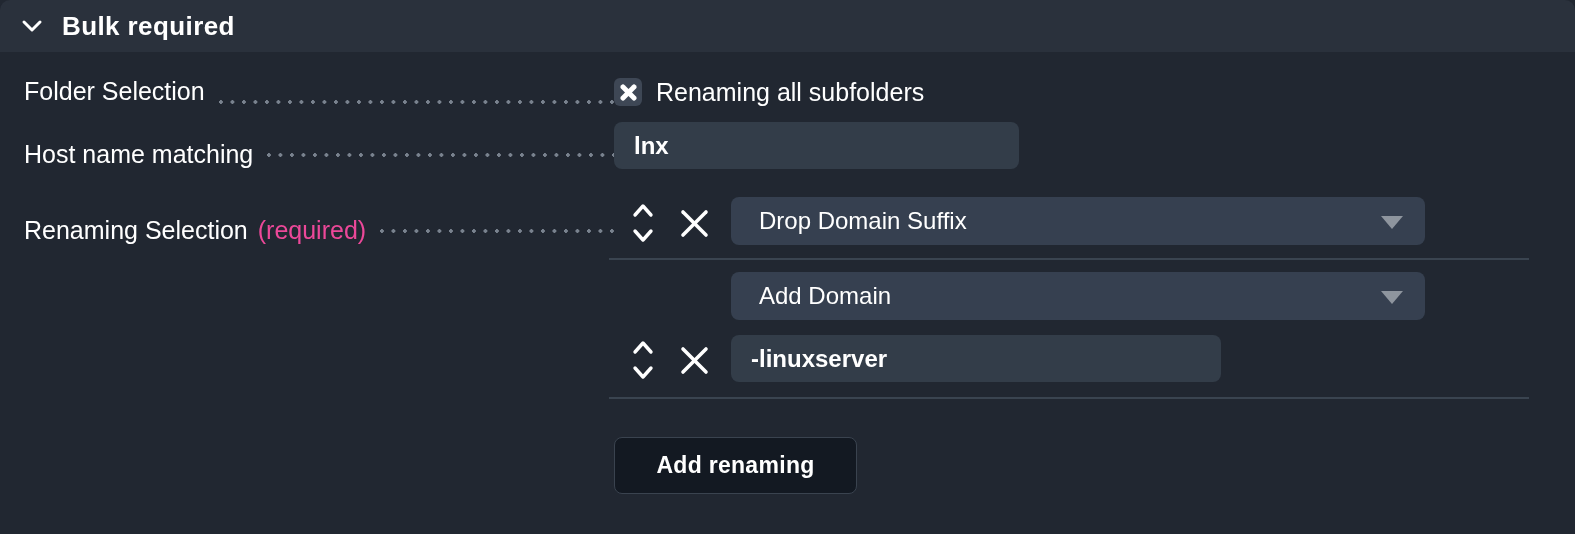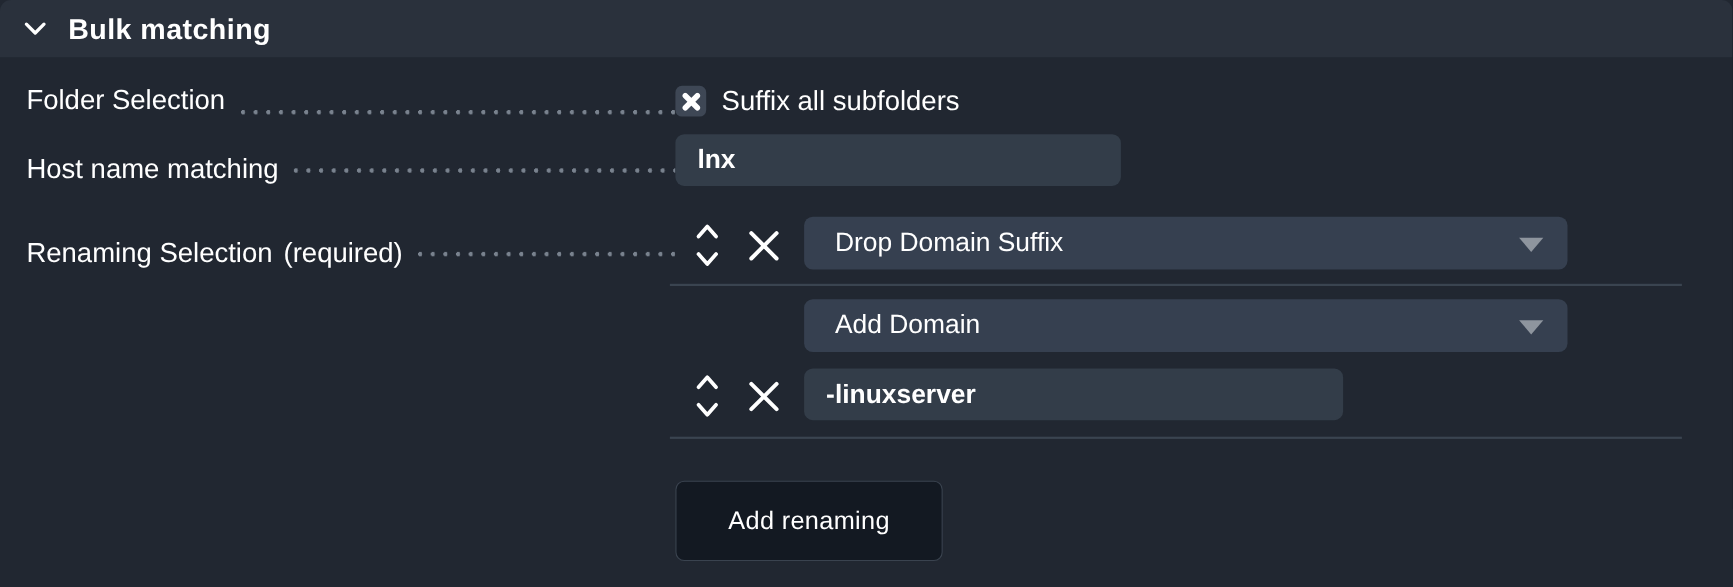--- a/index.html
+++ b/index.html
@@ -31,21 +31,21 @@
   .frow.r1 { margin-bottom: 16px; }
   .frow.r2 { margin-bottom: 28px; }
   .flabel {
     width: 590px; flex: 0 0 590px;
     display: flex; align-items: flex-end;
     font-size: 25px; font-weight: 400;
   }
   .r1 .flabel { height: 28px; }
   .r2 .flabel { height: 47px; }
   .r3 .flabel { height: 48px; }
-  .req { color: #ffffff; margin-left: 10px; }
+  .req { color: #ec4899; margin-left: 10px; }
   .leader {
     flex: 1; height: 4px; align-self: center;
     margin-left: 14px; margin-top: 19px;
     background-image: radial-gradient(circle 2px at 2px 2px, #79828e 96%, transparent);
     background-size: 11.5px 4px; background-repeat: repeat-x;
   }
   .fcontent { flex: 1; min-width: 0; }
 
   
   .checkbox-row { display: flex; align-items: center; height: 28px; }
@@ -91,62 +91,62 @@
   }
   .icon-btn { display: flex; align-items: center; justify-content: center; cursor: pointer; background: none; border: none; padding: 0; }
   .op-controls { display: flex; flex-direction: column; gap: 15px; }
   .op-divider { height: 2px; background: #3a4450; margin-left: -5px; }
   .op-divider.d1 { margin-top: 13px; margin-bottom: 12px; }
   .op-divider.d2 { margin-top: 15px; margin-bottom: 0; }
 
   
   .btn-row { margin-top: 38px; }
   .add-btn {
-    width: 243px; height: 73px;
+    width: 243px; height: 57px;
     background: #131922;
     border: 1px solid #3a434f;
     border-radius: 8px;
     color: #ffffff;
     font-family: "Liberation Sans", sans-serif;
-    font-size: 23px; font-weight: 400; letter-spacing: 0.3px;
+    font-size: 23px; font-weight: 700; letter-spacing: 0.3px;
     cursor: pointer;
   }
 </style>
 </head>
 <body>
 
 <div class="panel">
 
   <div class="panel-header">
     <span class="chevron">
       <svg width="24" height="16" viewBox="0 0 24 16">
         <polyline points="4,4 12,12 20,4" fill="none" stroke="#ffffff" stroke-width="3" stroke-linecap="round" stroke-linejoin="round"></polyline>
       </svg>
     </span>
-    <span class="panel-title">Bulk matching</span>
+    <span class="panel-title">Bulk required</span>
   </div>
 
   <div class="form">
 
     <div class="frow r1">
       <div class="flabel">
         <span>Folder Selection</span>
         <span class="leader"></span>
       </div>
       <div class="fcontent">
         <div class="checkbox-row">
           <span class="checkbox">
             <span style="display:flex;">
               <svg width="17" height="17" viewBox="0 0 17 17">
                 <line x1="3" y1="3" x2="14" y2="14" stroke="#ffffff" stroke-width="5" stroke-linecap="round"></line>
                 <line x1="14" y1="3" x2="3" y2="14" stroke="#ffffff" stroke-width="5" stroke-linecap="round"></line>
               </svg>
             </span>
           </span>
-          <span class="checkbox-label">Suffix all subfolders</span>
+          <span class="checkbox-label">Renaming all subfolders</span>
         </div>
       </div>
     </div>
 
     <div class="frow r2">
       <div class="flabel">
         <span>Host name matching</span>
         <span class="leader"></span>
       </div>
       <div class="fcontent">

